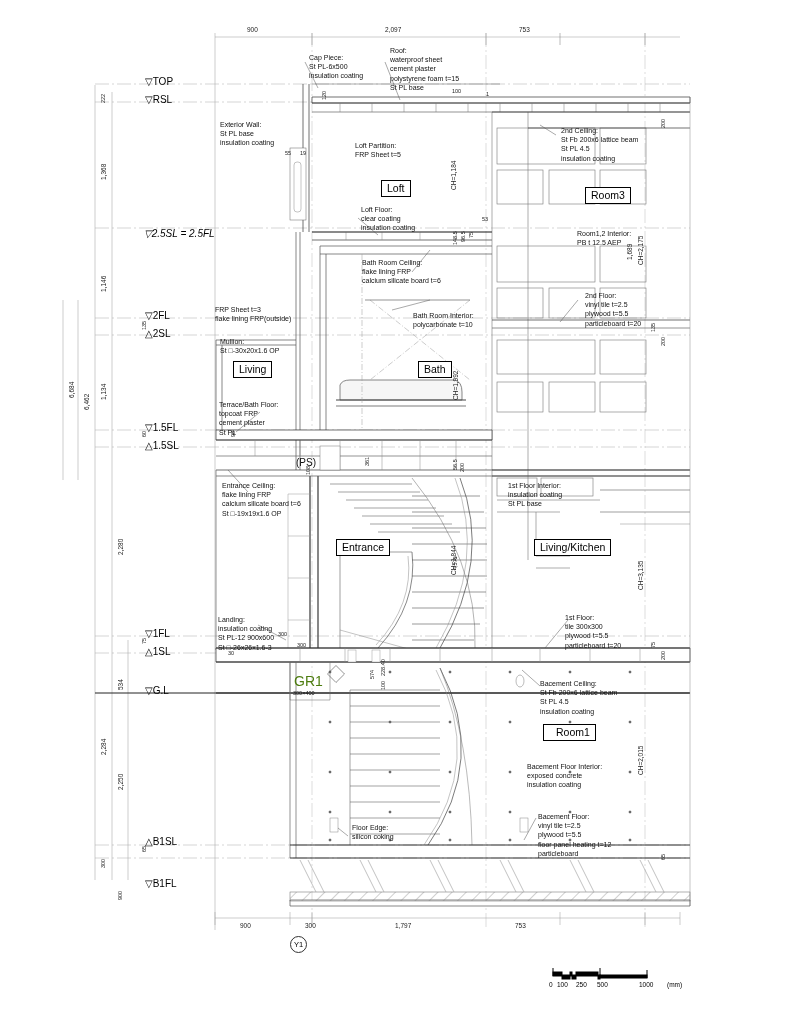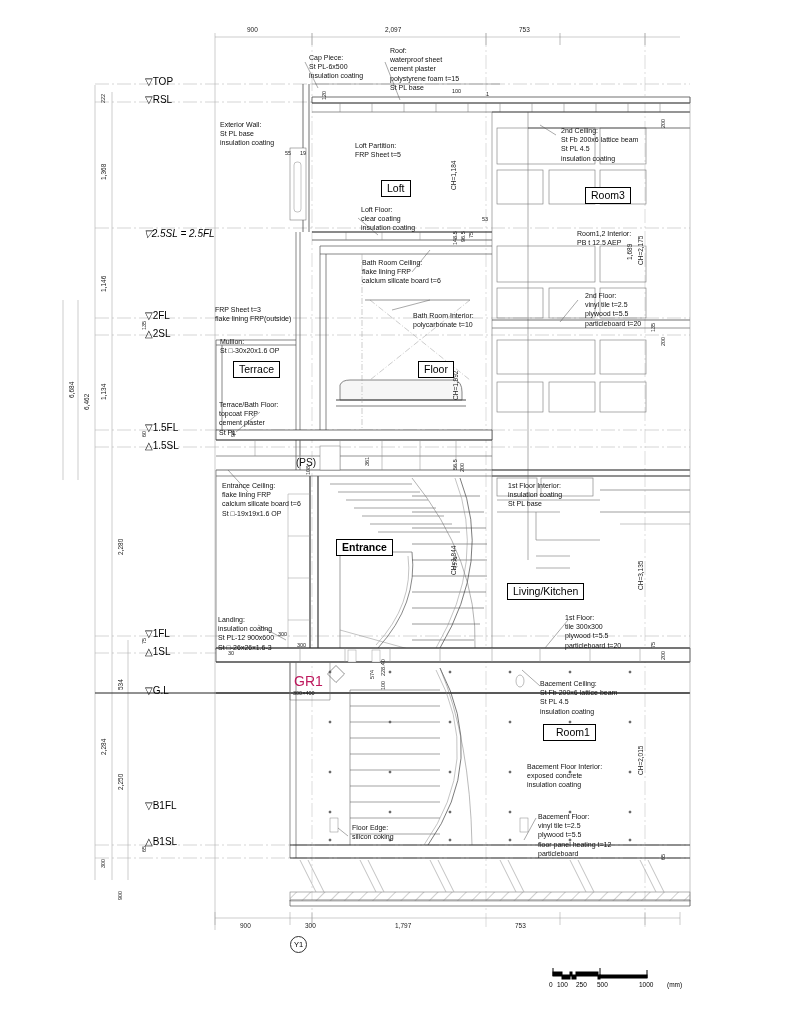--- a/index.html
+++ b/index.html
@@ -11,21 +11,21 @@
   .lbl.s55{font-size:5.5px;}
   .lbl.s8{font-size:10px;padding-left:44px;}
   .dim{position:absolute;white-space:nowrap;font-size:6.5px;color:#222;}
   .dimv{position:absolute;white-space:nowrap;font-size:6.5px;color:#222;
         transform:rotate(-90deg);transform-origin:0 0;}
   .dimv.s55{font-size:5.5px;}
   .dim.s55{font-size:5.5px;}
   .lev{position:absolute;white-space:nowrap;font-size:10px;color:#000;}
   .room{position:absolute;white-space:nowrap;font-size:10.5px;color:#000;
         border:1px solid #000;background:#fff;padding:1px 5px 2px 5px;}
-  .gr{position:absolute;white-space:nowrap;font-size:14px;color:#be185d;}
+  .gr{position:absolute;white-space:nowrap;font-size:14px;color:#4d7c0f;}
   .scale-lbl{position:absolute;white-space:nowrap;font-size:6.5px;color:#000;}
   .grid-id{position:absolute;width:15px;height:15px;border:1px solid #333;
            border-radius:50%;font-size:7.5px;text-align:center;line-height:15px;color:#000;}
 </style>
 </head>
 <body>
 
 <div id="sheet">
 
 <svg width="800" height="1009" viewBox="0 0 800 1009">
@@ -386,21 +386,21 @@
 <div class="lev" style="left:145px;top:76px;">▽TOP</div>
 <div class="lev" style="left:145px;top:94px;">▽RSL</div>
 <div class="lev" style="left:144px;top:228px;font-style:italic;">▽2.5SL = 2.5FL</div>
 <div class="lev" style="left:145px;top:310px;">▽2FL</div>
 <div class="lev" style="left:145px;top:328px;">△2SL</div>
 <div class="lev" style="left:145px;top:422px;">▽1.5FL</div>
 <div class="lev" style="left:145px;top:440px;">△1.5SL</div>
 <div class="lev" style="left:145px;top:628px;">▽1FL</div>
 <div class="lev" style="left:145px;top:646px;">△1SL</div>
 <div class="lev" style="left:145px;top:685px;">▽G.L</div>
-<div class="lev" style="left:145px;top:800px;">▽B1FL</div>
+<div class="lev" style="left:145px;top:878px;">▽B1FL</div>
 <div class="lev" style="left:145px;top:836px;">△B1SL</div>
 
 <div class="dimv" style="left:68px;top:398px;">6,684</div>
 <div class="dimv" style="left:83px;top:410px;">6,462</div>
 
 <div class="dimv s55" style="left:100px;top:103px;">222</div>
 <div class="dimv" style="left:100px;top:180px;">1,368</div>
 <div class="dimv" style="left:100px;top:292px;">1,146</div>
 <div class="dimv s55" style="left:141px;top:330px;">135</div>
 <div class="dimv" style="left:100px;top:400px;">1,134</div>
@@ -446,24 +446,24 @@
 <div class="dimv s55" style="left:369px;top:679px;">574</div>
 <div class="dimv s55" style="left:380px;top:676px;">228.40</div>
 <div class="dim s55" style="left:278px;top:631px;">300</div>
 <div class="dim s55" style="left:228px;top:650px;">30</div>
 <div class="dim s55" style="left:297px;top:642px;">300</div>
 <div class="dimv s55" style="left:380px;top:690px;">100</div>
 <div class="dimv s55" style="left:452px;top:570px;">4,575</div>
 
 <div class="room" style="left:381px;top:180px;">Loft</div>
 <div class="room" style="left:585px;top:187px;">Room3</div>
-<div class="room" style="left:233px;top:361px;">Terrace</div>
-<div class="room" style="left:418px;top:361px;">Floor</div>
-<div class="room" style="left:336px;top:539px;font-weight:bold;">Entrance</div>
-<div class="room" style="left:507px;top:539px;margin-top:44px;">Living/Kitchen</div>
+<div class="room" style="left:233px;top:361px;">Living</div>
+<div class="room" style="left:418px;top:361px;">Bath</div>
+<div class="room" style="left:336px;top:539px;">Entrance</div>
+<div class="room" style="left:534px;top:539px;">Living/Kitchen</div>
 <div class="room" style="left:543px;top:724px;padding-left:12px;">Room1</div>
 
 <div class="gr" style="left:294px;top:673px;">GR1</div>
 <div class="lbl s55" style="left:293px;top:690px;">300×400</div>
 
 <div class="lbl" style="left:309px;top:53px;white-space:pre;">Cap Piece:
 St PL-6x500
 insulation coating</div>
 <div class="lbl" style="left:390px;top:46px;white-space:pre;">Roof:
 waterproof sheet

